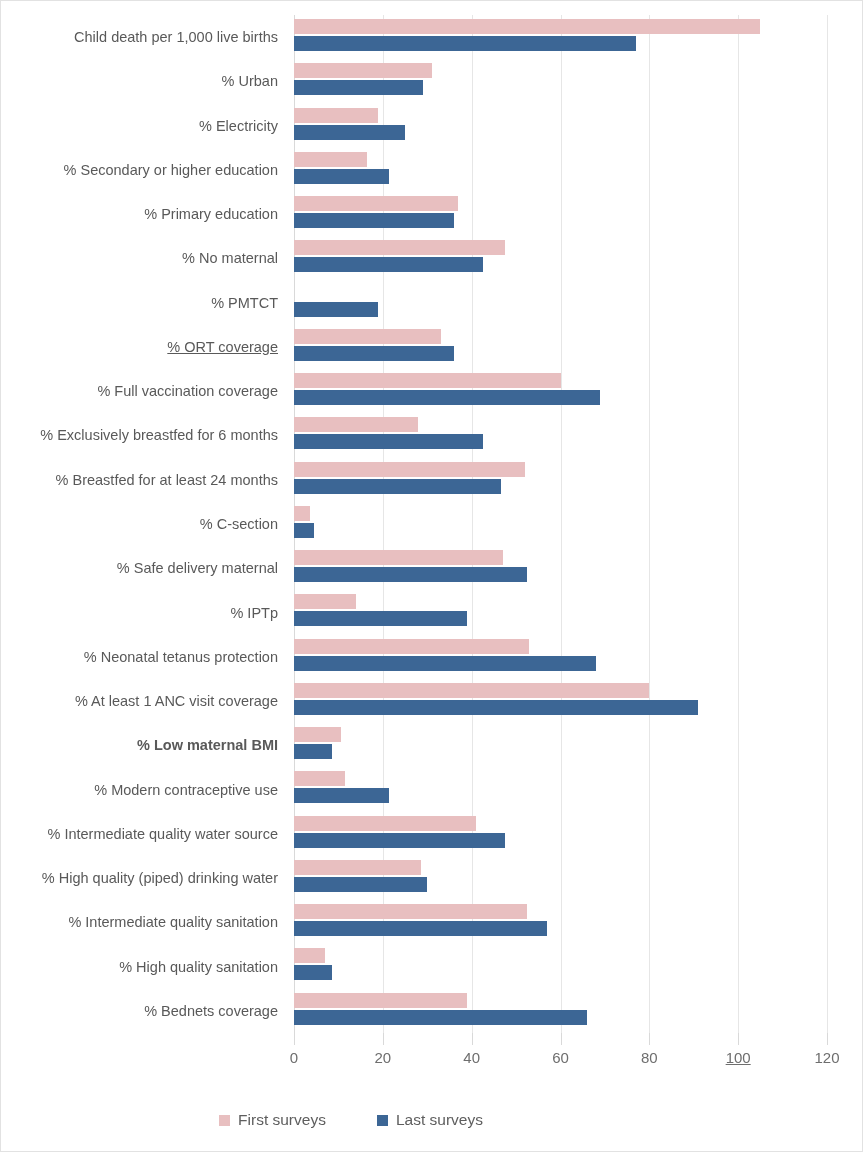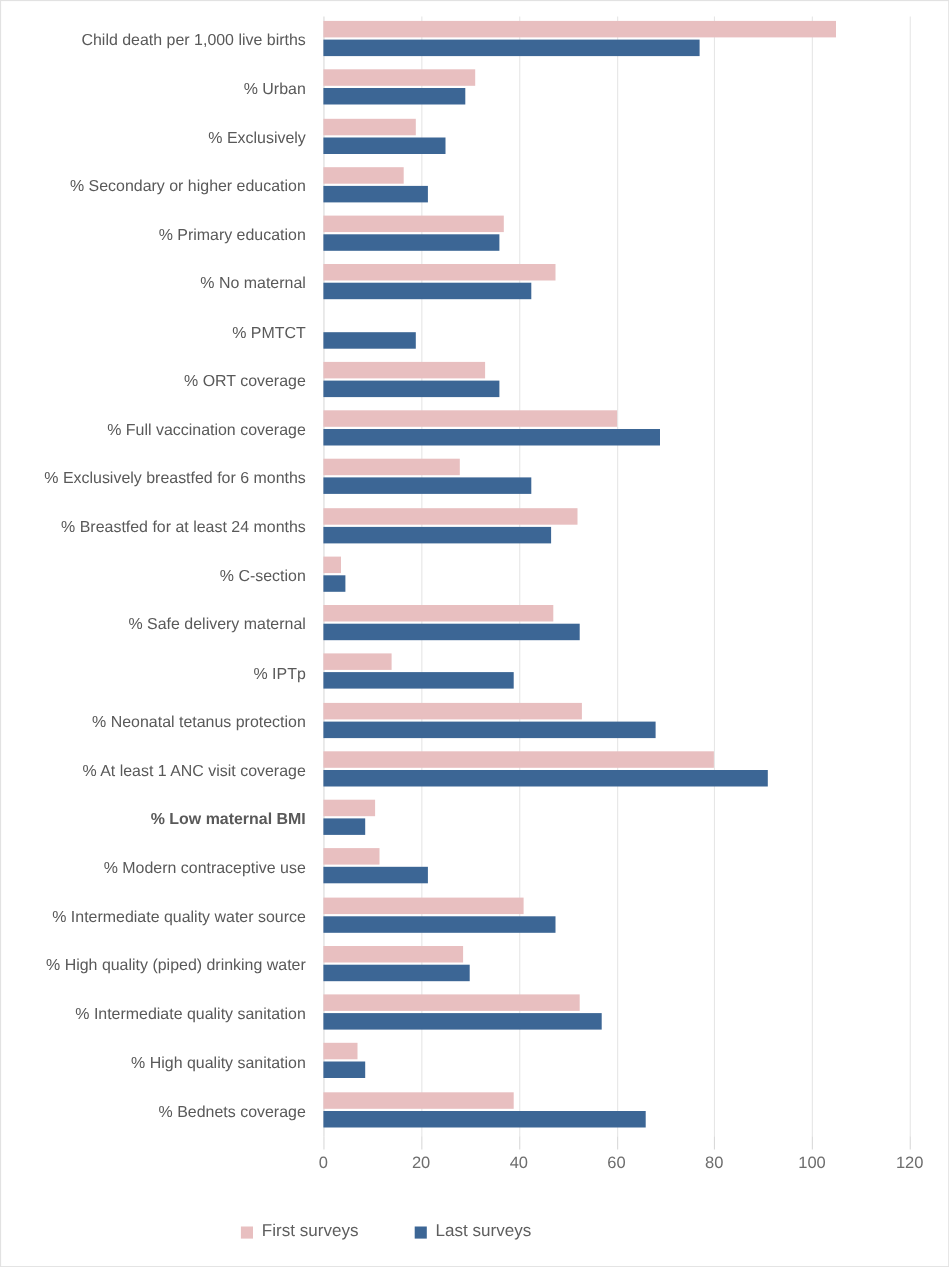--- a/index.html
+++ b/index.html
@@ -86,26 +86,26 @@
   .legend-text{font-size:15.5px;color:#5e5e5e;white-space:nowrap;}
 </style>
 </head>
 <body>
 
 <div id="chart-frame">
 
   <div id="cat-labels">
       <div class="cat-label" style="top: 15.1304px;">Child death per 1,000 live births</div>
       <div class="cat-label" style="top: 59.3913px;">% Urban</div>
-      <div class="cat-label" style="top: 103.652px;">% Exclusively</div>
+      <div class="cat-label" style="top: 103.652px;">% Electricity</div>
       <div class="cat-label" style="top: 147.913px;">% Secondary or higher education</div>
       <div class="cat-label" style="top: 192.174px;">% Primary education</div>
       <div class="cat-label" style="top: 236.435px;">% No maternal</div>
       <div class="cat-label" style="top: 280.696px; text-align: center;">% PMTCT</div>
-      <div class="cat-label" style="top: 324.957px;">% ORT coverage</div>
+      <div class="cat-label" style="top: 324.957px; text-decoration: underline;">% ORT coverage</div>
       <div class="cat-label" style="top: 369.217px;">% Full vaccination coverage</div>
       <div class="cat-label" style="top: 413.478px;">% Exclusively breastfed for 6 months</div>
       <div class="cat-label" style="top: 457.739px;">% Breastfed for at least 24 months</div>
       <div class="cat-label" style="top: 502px;">% C-section</div>
       <div class="cat-label" style="top: 546.261px;">% Safe delivery maternal</div>
       <div class="cat-label" style="top: 590.522px;">% IPTp</div>
       <div class="cat-label" style="top: 634.783px;">% Neonatal tetanus protection</div>
       <div class="cat-label" style="top: 679.043px;">% At least 1 ANC visit coverage</div>
       <div class="cat-label" style="top: 723.304px; font-weight: bold;">% Low maternal BMI</div>
       <div class="cat-label" style="top: 767.565px; margin-left: 40px;">% Modern contraceptive use</div>
@@ -229,21 +229,21 @@
       <div class="tick" style="left: 355.333px;"></div>
       <div class="tick" style="left: 444.167px;"></div>
       <div class="tick" style="left: 533px;"></div>
     </div>
   <div id="value-labels">
       <span class="value-label" style="left: 0px;">0</span>
       <span class="value-label" style="left: 88.8333px;">20</span>
       <span class="value-label" style="left: 177.667px;">40</span>
       <span class="value-label" style="left: 266.5px;">60</span>
       <span class="value-label" style="left: 355.333px;">80</span>
-      <span class="value-label" style="left: 444.167px;">100</span>
+      <span class="value-label" style="left: 444.167px; text-decoration: underline;">100</span>
       <span class="value-label" style="left: 533px;">120</span>
     </div>
 
   <div id="legend">
       <div class="legend-item">
         <span class="legend-swatch" style="background: rgb(232, 191, 192);"></span>
         <span class="legend-text">First surveys</span>
       </div>
       <div class="legend-item">
         <span class="legend-swatch" style="background: rgb(60, 102, 149);"></span>

